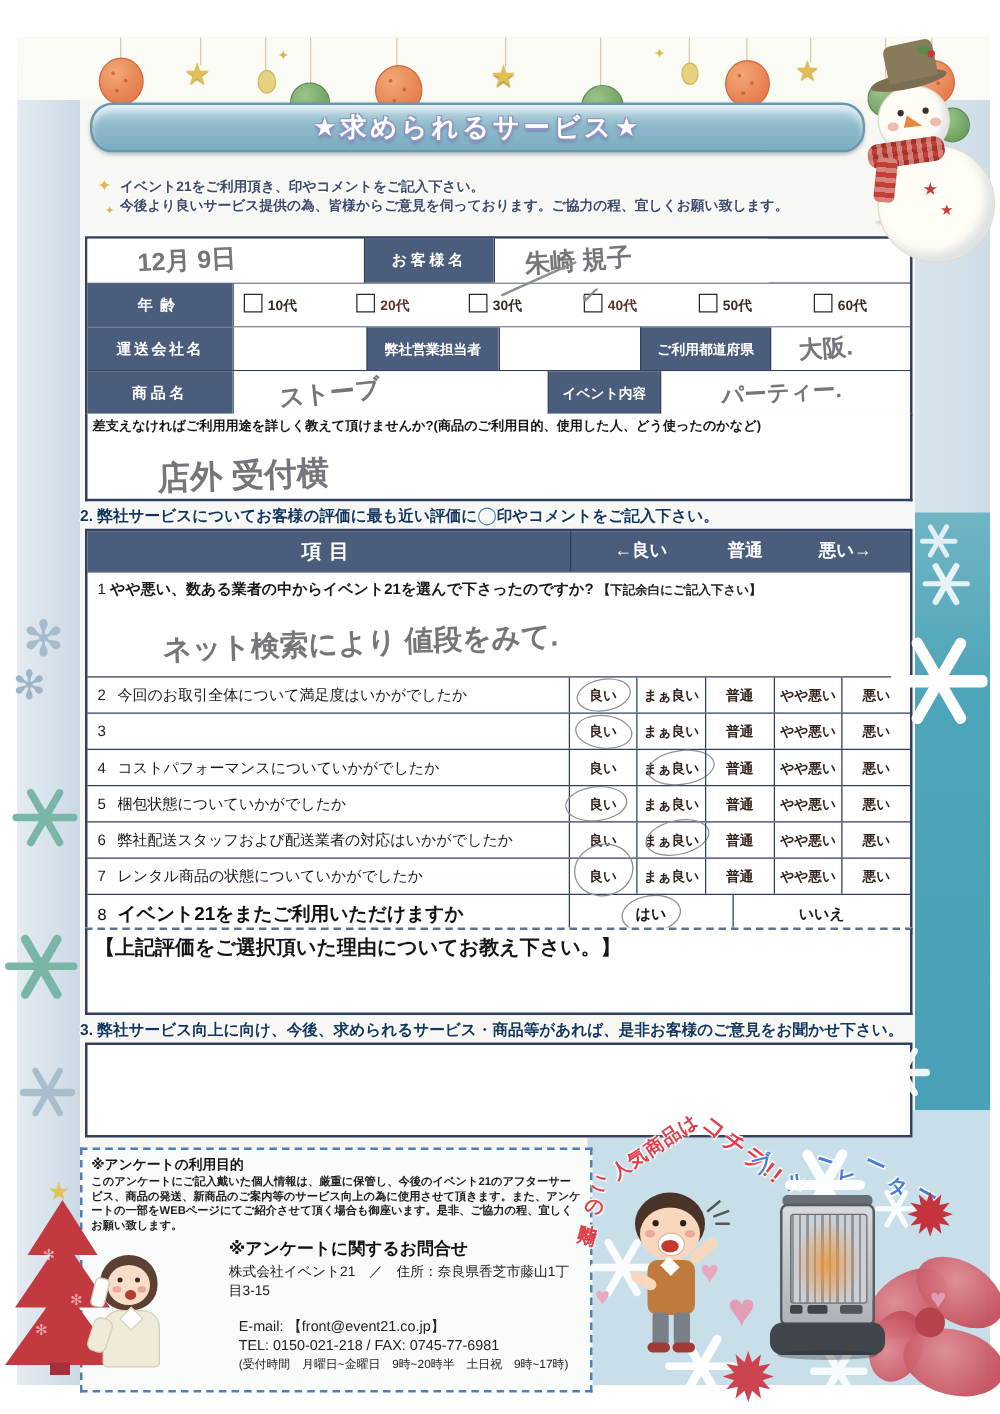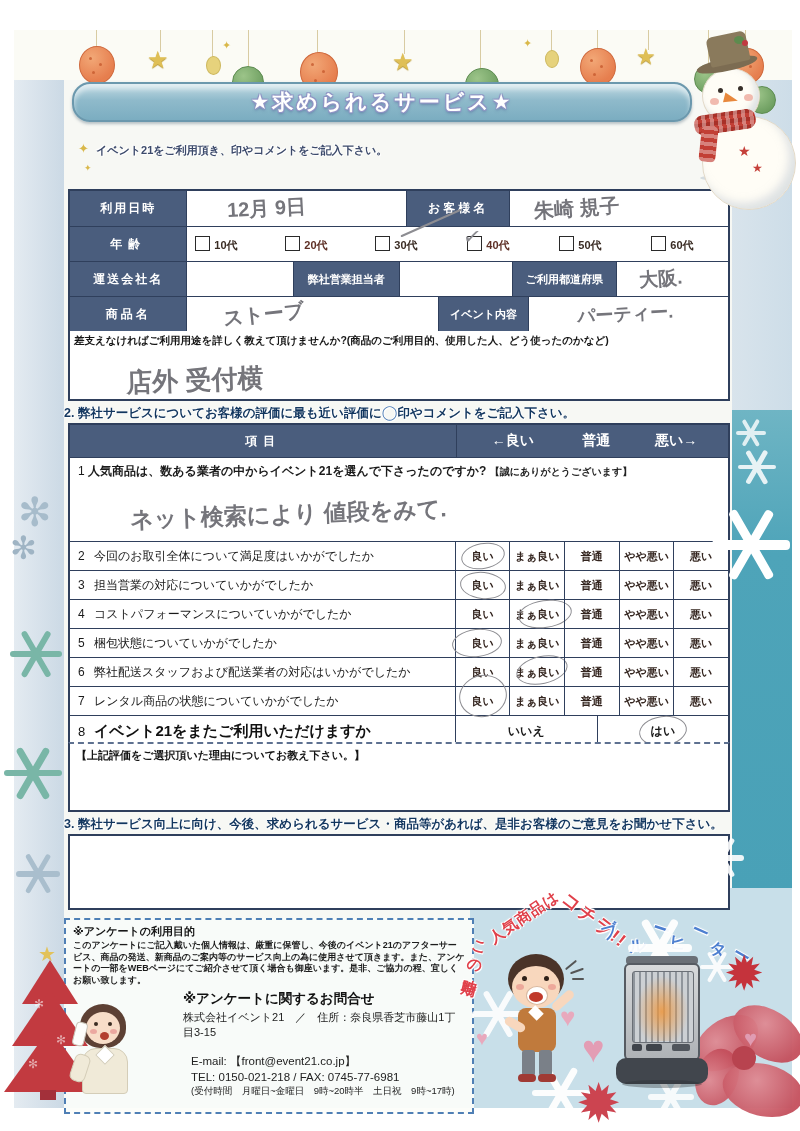--- a/index.html
+++ b/index.html
@@ -34,21 +34,21 @@
          display:flex;align-items:center;justify-content:center;box-sizing:border-box;border-left:1px solid #2f3f5c}
   .vcell{background:#fff;box-sizing:border-box;border-left:1px solid #2f3f5c;position:relative;display:flex;align-items:center}
   .t1row > div:first-child{border-left:none}
   .cb{display:inline-block;width:13px;height:13px;border:1.5px solid #2a2a2a;background:#fff;vertical-align:-2px;margin-right:4px}
   .cbl{font-size:11px;font-weight:bold;color:#3a2c24}
   
   .ublock{left:68px;top:331px;width:662px;height:70px;border:2px solid #2f3f5c;border-top:none;background:#fff;box-sizing:border-box}
   
   .et{left:68px;top:423px;width:662px;border:2px solid #2f3f5c;background:#fff;box-sizing:border-box}
   .ehead{display:flex;height:32px;background:#4a5d7d;color:#fff;font-weight:bold}
-  .ehead .qh{width:387px;display:flex;align-items:center;justify-content:center;font-size:12px;letter-spacing:6px}
+  .ehead .qh{width:387px;display:flex;align-items:center;justify-content:center;font-size:16px;letter-spacing:6px}
   .ehead .rh{display:flex;align-items:center;justify-content:center;font-size:14px;border-left:1px solid #2f3f5c}
   .q1row{height:83px;border-top:1px solid #2f3f5c;position:relative;font-size:12px}
   .erow{display:flex;height:29px;border-top:1px solid #2f3f5c;box-sizing:border-box}
   .qcell{width:387px;display:flex;align-items:center;font-size:12px;box-sizing:border-box;padding-left:8px}
   .qno{width:16px;font-weight:normal}
   .rcell{width:55px;display:flex;align-items:center;justify-content:center;font-size:11px;font-weight:bold;color:#33241e;
          border-left:1px solid #2f3f5c;box-sizing:border-box;position:relative}
   .q8row{display:flex;height:30px;border-top:1px solid #2f3f5c}
   .q8row .qcell{font-size:15px;font-weight:bold;color:#111}
   .ynell{display:flex;align-items:center;justify-content:center;font-size:12px;font-weight:bold;
@@ -156,26 +156,26 @@
     <div class="abs" style="left:48px;top:84px;width:62px;height:20px;border-radius:9px;transform:rotate(-8deg);background:#c23f35;background-image:repeating-linear-gradient(90deg,rgba(255,255,255,.35) 0 4px,transparent 4px 8px),repeating-linear-gradient(0deg,rgba(110,15,10,.3) 0 4px,transparent 4px 8px)"></div>
     <div class="abs" style="left:54px;top:98px;width:17px;height:36px;border-radius:5px;transform:rotate(6deg);background:#c23f35;background-image:repeating-linear-gradient(0deg,rgba(255,255,255,.35) 0 4px,transparent 4px 8px)"></div>
     <div class="abs glyph" style="left:92px;top:116px;font-size:14px;color:#c5403a">★</div>
     <div class="abs glyph" style="left:106px;top:134px;font-size:12px;color:#c5403a">★</div>
   </div>
 
   <div class="abs glyph" style="left:78px;top:142px;font-size:13px;color:#d9b84a">✦</div>
   <div class="abs glyph" style="left:84px;top:164px;font-size:9px;color:#d9b84a">✦</div>
   <div class="abs intro">
     <div>イベント21をご利用頂き、印やコメントをご記入下さい。</div>
+    <div>今後より良いサービス提供の為、皆様からご意見を伺っております。ご協力の程、宜しくお願い致します。</div>
   </div>
 
 
   <div class="abs t1">
     <div class="t1row">
-      <div class="hcell" style="width:117px">利用日時</div>
       <div class="vcell" style="width:221px">
         <span class="hw" style="font-size:20px;margin-left:40px;transform:rotate(-3deg)">12月 9日</span>
       </div>
       <div class="hcell" style="width:104px;letter-spacing:3px">お客様名</div>
       <div class="vcell" style="width:220px">
         <span class="hw" style="font-size:20px;margin-left:24px;transform:rotate(-4deg)">朱崎 規子</span>
       </div>
     </div>
     <div class="t1row">
       <div class="hcell" style="width:117px;letter-spacing:6px">年齢</div>
@@ -223,22 +223,22 @@
   <div class="abs et">
     <div class="ehead">
       <div class="qh">項目</div>
       <div class="rh" style="width:111px">←良い</div>
       <div class="rh" style="width:56px;border-left:none">普通</div>
       <div class="rh" style="width:104px;border-left:none">悪い→</div>
     </div>
     <div class="q1row">
       <div style="padding:5px 6px 0 8px">
         <span class="qno">1</span>
-        <span style="font-weight:bold">人気商品は、数ある業者の中からイベント21を選んで下さったのですか?</span>
-        <span style="font-size:10px;font-weight:bold;color:#222">【誠にありがとうございます】</span>
+        <span style="font-weight:bold">やや悪い、数ある業者の中からイベント21を選んで下さったのですか?</span>
+        <span style="font-size:10px;font-weight:bold;color:#222">【下記余白にご記入下さい】</span>
       </div>
       <div class="hw" style="font-size:23px;margin:14px 0 0 60px;transform:rotate(-2deg)">ネット検索により 値段をみて.</div>
     </div>
 
     <div class="erow">
       <div class="qcell">
           <span class="qno">2</span>
           <span>今回のお取引全体について満足度はいかがでしたか</span>
         </div>
       <div class="rcell">
@@ -254,21 +254,20 @@
       <div class="rcell">
           <span>やや悪い</span>
         </div>
       <div class="rcell">
           <span>悪い</span>
         </div>
     </div>
     <div class="erow">
       <div class="qcell">
           <span class="qno">3</span>
-          <span>担当営業の対応についていかがでしたか</span>
         </div>
       <div class="rcell">
           <span>良い</span>
           <span class="oval" style="width:44px;height:25px;transform:rotate(6deg)"></span>
         </div>
       <div class="rcell">
           <span>まぁ良い</span>
         </div>
       <div class="rcell">
           <span>普通</span>
@@ -365,33 +364,33 @@
           <span>やや悪い</span>
         </div>
       <div class="rcell">
           <span>悪い</span>
         </div>
     </div>
     <div class="q8row">
       <div class="qcell">
           <span class="qno" style="font-size:13px">8</span>
           <span>イベント21をまたご利用いただけますか</span>
-        </div>
-      <div class="ynell" style="width:143px">
-          <span>いいえ</span>
         </div>
       <div class="ynell" style="width:132px">
           <span>はい</span>
           <span class="oval" style="width:46px;height:28px;transform:rotate(-8deg)"></span>
         </div>
+      <div class="ynell" style="width:143px">
+          <span>いいえ</span>
+        </div>
     </div>
   </div>
 
   <div class="abs reason">
-    <div style="font-size:11px;font-weight:bold;color:#161616">【上記評価をご選択頂いた理由についてお教え下さい。】</div>
+    <div style="font-size:16px;font-weight:bold;color:#161616">【上記評価をご選択頂いた理由についてお教え下さい。】</div>
   </div>
 
   <div class="abs sec-h" style="left:64px;top:816px">3. 弊社サービス向上に向け、今後、求められるサービス・商品等があれば、是非お客様のご意見をお聞かせ下さい。</div>
   <div class="abs s3box"></div>
 
   <div class="abs fbox">
     <div style="font-size:11px;font-weight:bold;color:#161616">※アンケートの利用目的</div>
     <div class="fsmall" style="margin-top:1px">このアンケートにご記入戴いた個人情報は、厳重に保管し、今後のイベント21のアフターサービス、商品の発送、新商品のご案内等のサービス向上の為に使用させて頂きます。また、アンケートの一部をWEBページにてご紹介させて頂く場合も御座います。是非、ご協力の程、宜しくお願い致します。</div>
     <div style="font-size:13.5px;font-weight:bold;margin:4px 0 0 110px;color:#111">※アンケートに関するお問合せ</div>
     <div style="font-size:11px;margin:2px 0 0 110px;color:#222">株式会社イベント21　／　住所：奈良県香芝市藤山1丁目3-15</div>

